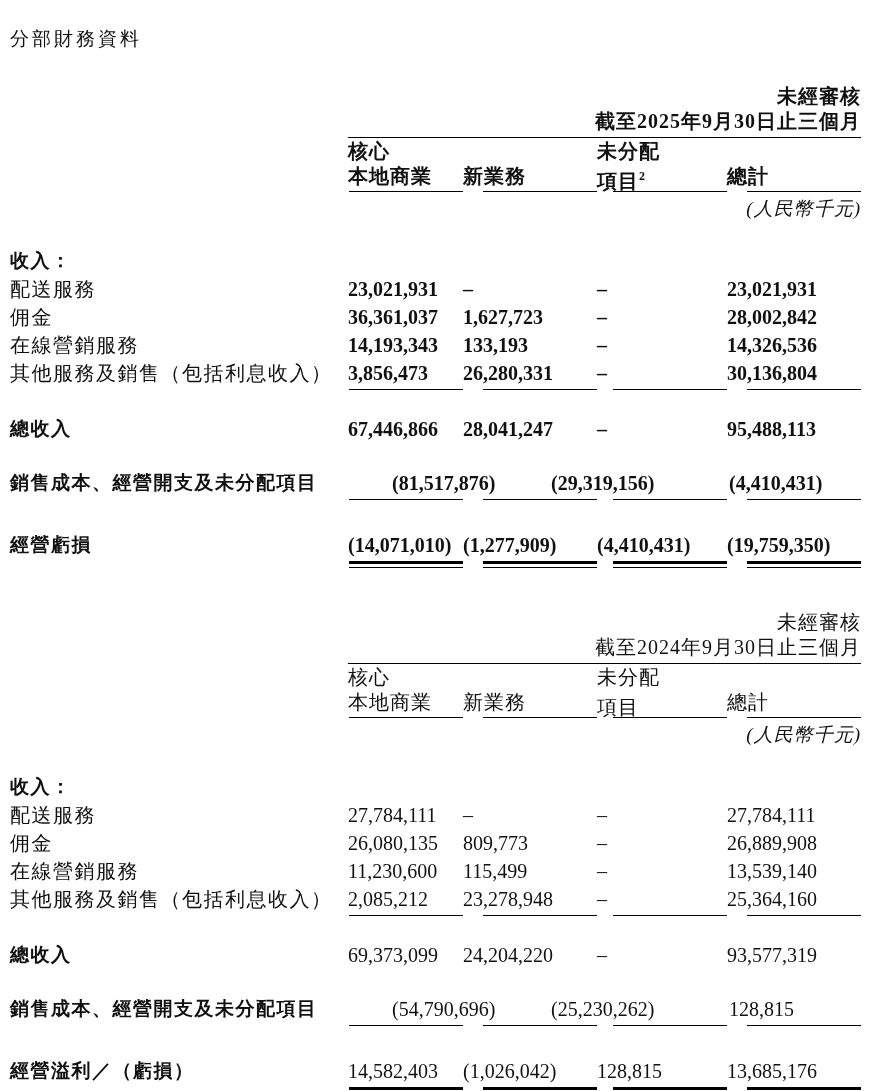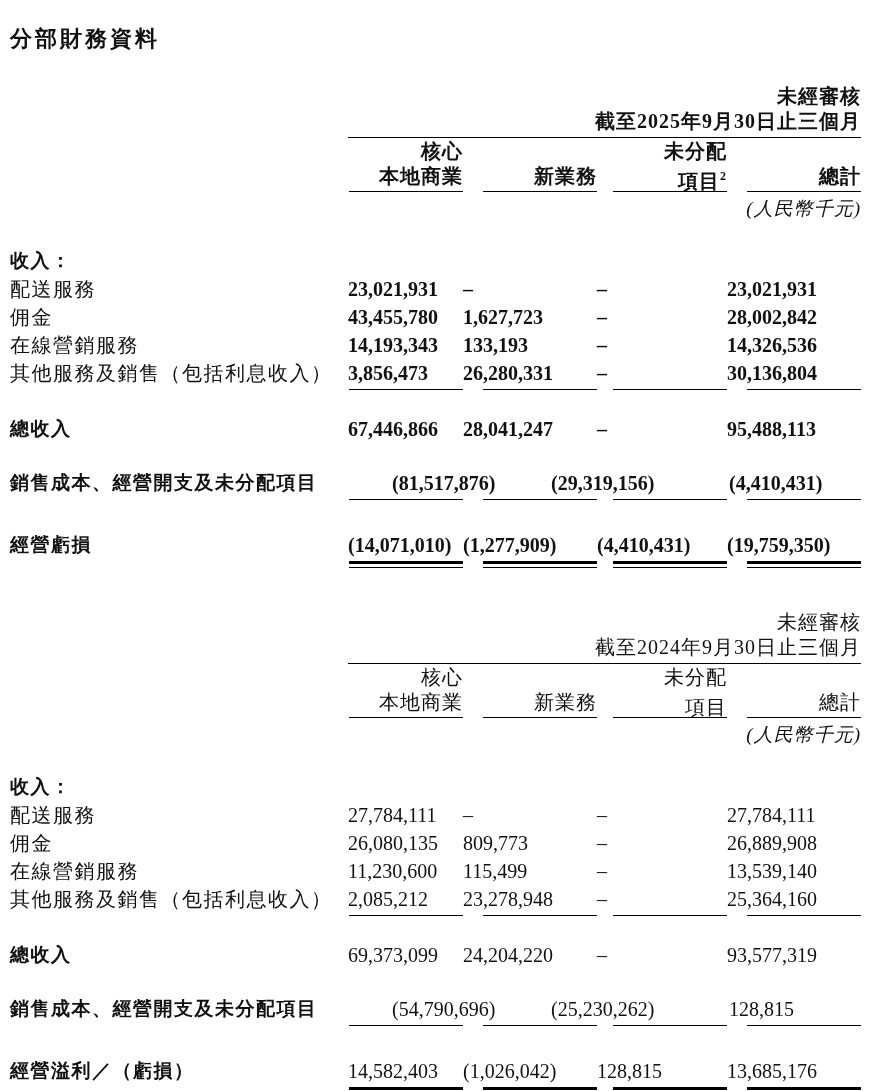--- a/index.html
+++ b/index.html
@@ -3,29 +3,29 @@
 <meta charset="utf-8">
 <style>
   html,body{margin:0;padding:0;background:#fff;}
   .page{
     width:890px;height:1091px;background:#ffffff;color:#111;
     font-family:"Liberation Serif","DejaVu Serif",serif;
     padding:26px 0 0 10px;box-sizing:border-box;overflow:hidden;
   }
   .title{
     font-family:"Liberation Sans","DejaVu Sans",sans-serif;
-    font-weight:700;font-size:22px;letter-spacing:3px;line-height:26px;
+    font-weight:400;font-size:19px;letter-spacing:3px;line-height:26px;
   }
   
   .thead{margin-left:338px;width:513px;}
   .thead .c{text-align:right;font-size:20px;line-height:25px;letter-spacing:1px;}
   .t1 .thead .c{font-weight:700;}
   .hrule{border-top:1.6px solid #000;margin-top:3px;}
   .colhead{display:grid;grid-template-columns:115px 134px 130px 134px;margin-top:1px;}
-  .colhead .cell{text-align:right;font-size:20px;letter-spacing:1px;}
+  .colhead .cell{font-size:20px;letter-spacing:1px;}
   .t1 .colhead .cell{font-weight:700;}
   .chl{height:25px;line-height:25px;}
   .colrules{display:grid;grid-template-columns:115px 134px 130px 134px;margin-top:2px;}
   .colrules .r{width:114px;margin-left:auto;border-top:1.6px solid #000;}
   .unit{text-align:right;font-style:italic;font-size:19px;line-height:25px;margin-top:4px;letter-spacing:1px;}
   sup{font-size:12px;}
   
   .rows{margin-top:26px;}
   .trow{display:grid;grid-template-columns:338px 115px 134px 130px 134px;line-height:28px;}
   .lbl{font-size:20px;letter-spacing:1.5px;white-space:nowrap;}
@@ -85,21 +85,21 @@
       </div>
       <div class="trow">
         <div class="lbl">配送服務</div>
         <div class="val">23,021,931</div>
         <div class="val">–</div>
         <div class="val">–</div>
         <div class="val">23,021,931</div>
       </div>
       <div class="trow">
         <div class="lbl">佣金</div>
-        <div class="val">43,455,780</div>
+        <div class="val">36,361,037</div>
         <div class="val">1,627,723</div>
         <div class="val">–</div>
         <div class="val">28,002,842</div>
       </div>
       <div class="trow">
         <div class="lbl">在線營銷服務</div>
         <div class="val">14,193,343</div>
         <div class="val">133,193</div>
         <div class="val">–</div>
         <div class="val">14,326,536</div>

